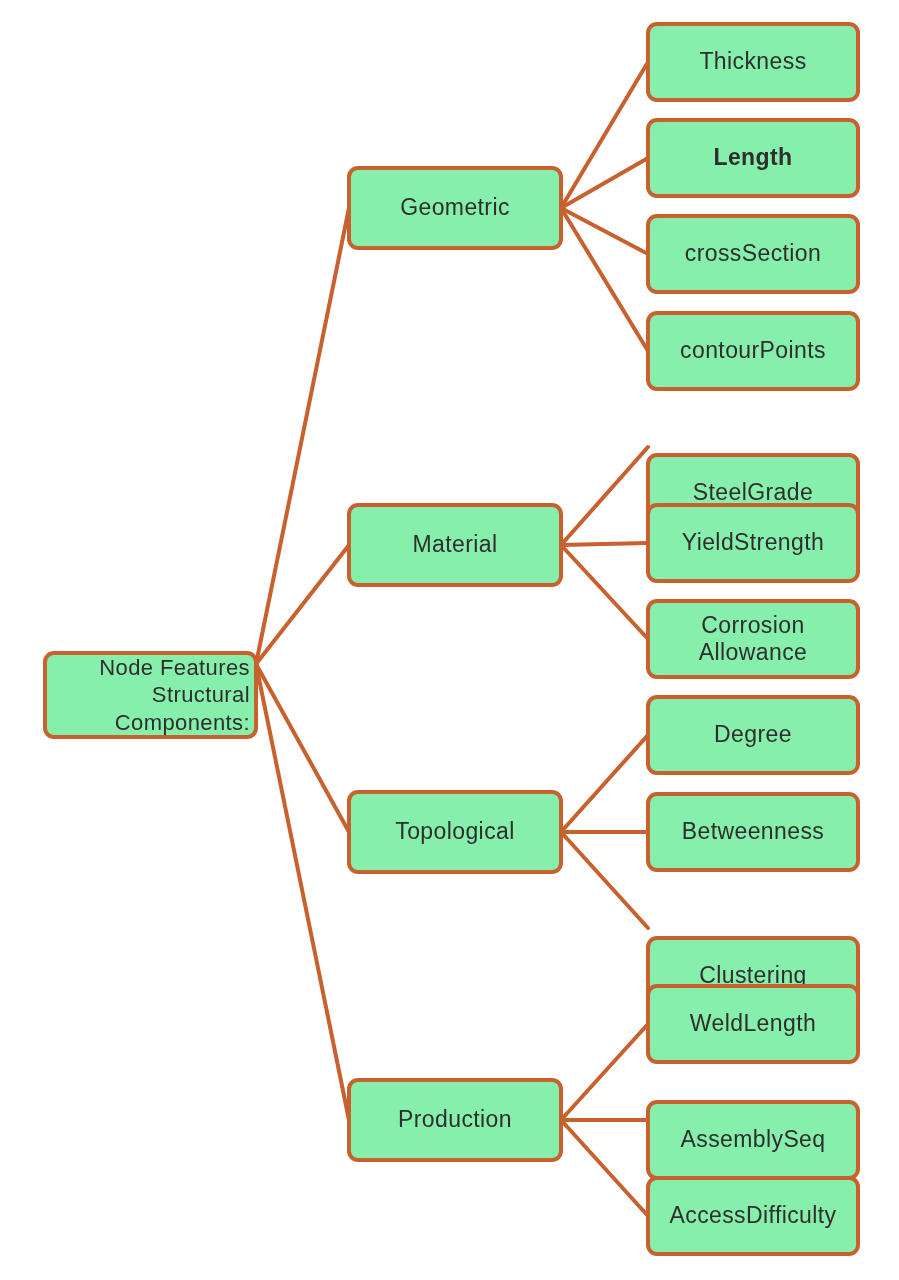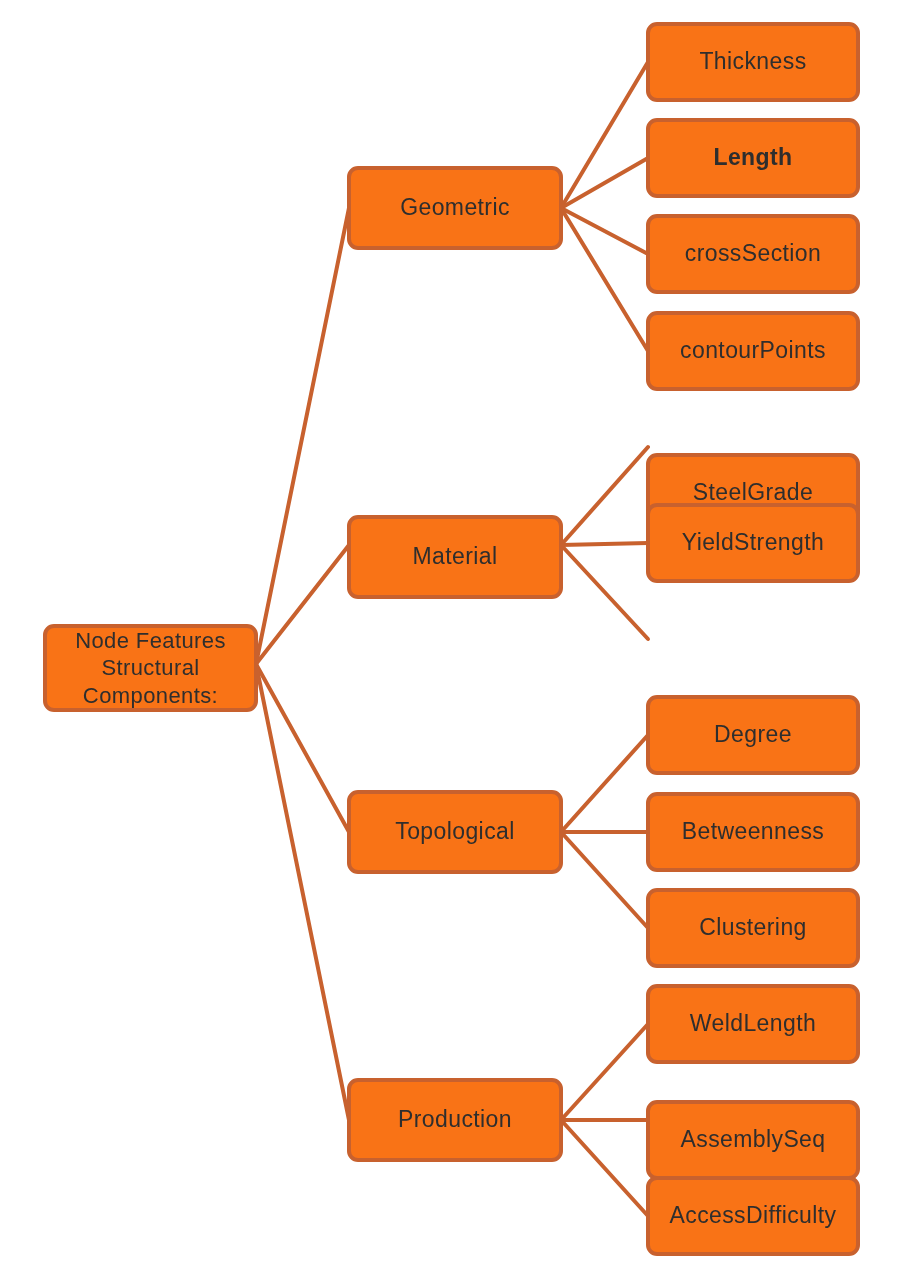--- a/index.html
+++ b/index.html
@@ -29,21 +29,21 @@
   }
   .connector-layer line {
     stroke: var(--accent);
     stroke-width: 4;
     stroke-linecap: round;
   }
   .node {
     position: absolute;
     z-index: 1;
     box-sizing: border-box;
-    background: #f97316;
+    background: #86efac;
     border: 4px solid var(--accent);
     border-radius: 11px;
     display: flex;
     align-items: center;
     justify-content: center;
     text-align: center;
     color: var(--text);
     font-size: 23px;
     letter-spacing: 0.4px;
     line-height: 1.18;
@@ -81,36 +81,37 @@
 
     <line x1="561" y1="832" x2="648" y2="735"></line>
     <line x1="561" y1="832" x2="648" y2="832"></line>
     <line x1="561" y1="832" x2="648" y2="928"></line>
 
     <line x1="561" y1="1120" x2="648" y2="1024"></line>
     <line x1="561" y1="1120" x2="648" y2="1120"></line>
     <line x1="561" y1="1120" x2="648" y2="1216"></line>
   </svg>
 
-  <div class="node root" style="left:43px; top:624px; width:215px; height:88px;">Node Features Structural Components:</div>
+  <div class="node root" style="left:43px; top:651px; width:215px; height:88px;text-align:right;">Node Features Structural Components:</div>
 
   <div class="node mid" style="top:166px;">Geometric</div>
-  <div class="node mid" style="top:503px;margin-top:12px;">Material</div>
+  <div class="node mid" style="top:503px;">Material</div>
   <div class="node mid" style="top:790px;">Topological</div>
   <div class="node mid" style="top:1078px;">Production</div>
 
   <div class="node leaf" style="top:22px;">Thickness</div>
   <div class="node leaf" style="top:118px;font-weight:bold;">Length</div>
   <div class="node leaf" style="top:214px;">crossSection</div>
   <div class="node leaf" style="top:311px;">contourPoints</div>
 
   <div class="node leaf" style="top:407px;margin-top:46px;">SteelGrade</div>
   <div class="node leaf" style="top:503px;">YieldStrength</div>
+  <div class="node leaf" style="top:599px;">Corrosion Allowance</div>
 
   <div class="node leaf" style="top:695px;">Degree</div>
   <div class="node leaf" style="top:792px;">Betweenness</div>
-  <div class="node leaf" style="top:888px;text-align:center;">Clustering</div>
+  <div class="node leaf" style="top:936px;text-align:center;">Clustering</div>
 
   <div class="node leaf" style="top:984px;">WeldLength</div>
   <div class="node leaf" style="top:1080px;margin-top:20px;">AssemblySeq</div>
   <div class="node leaf" style="top:1176px;text-align:center;">AccessDifficulty</div>
 
 </div>
 
 </body></html>

